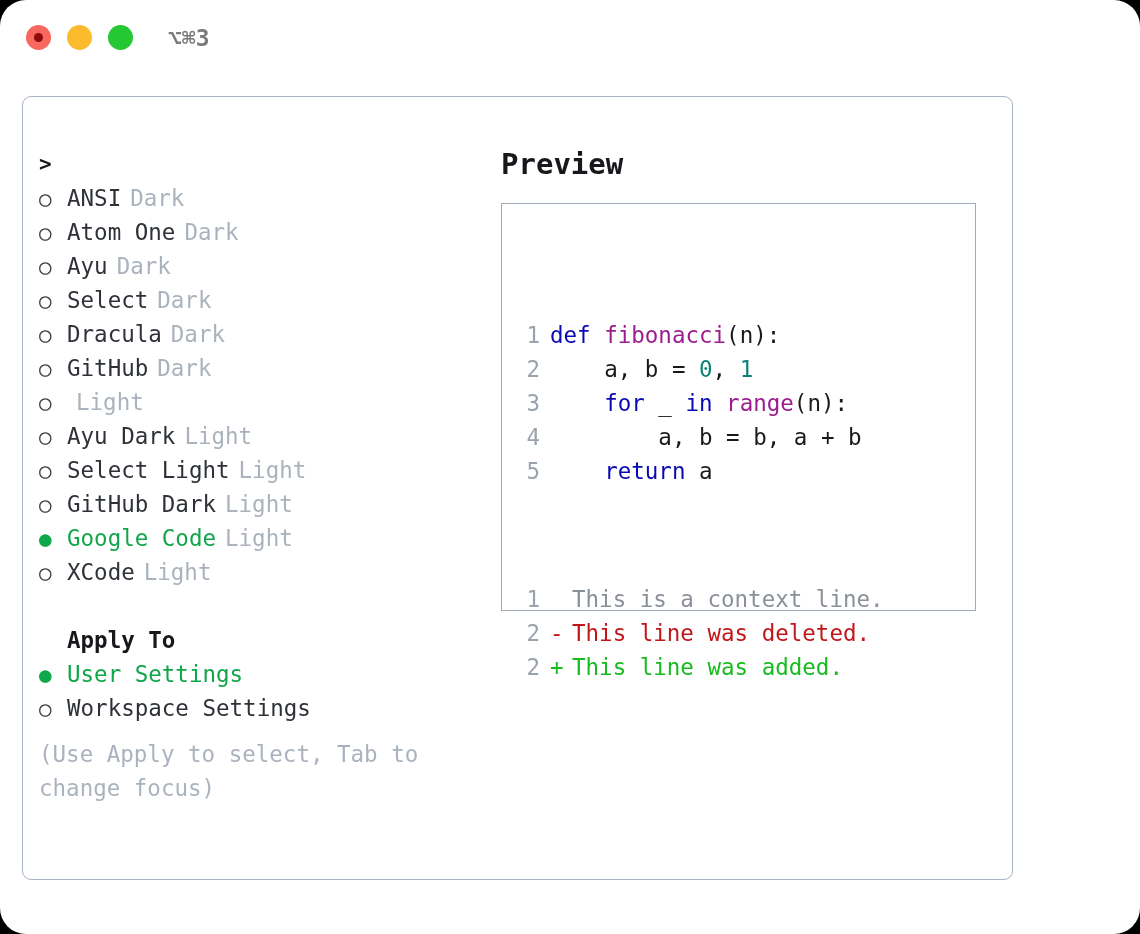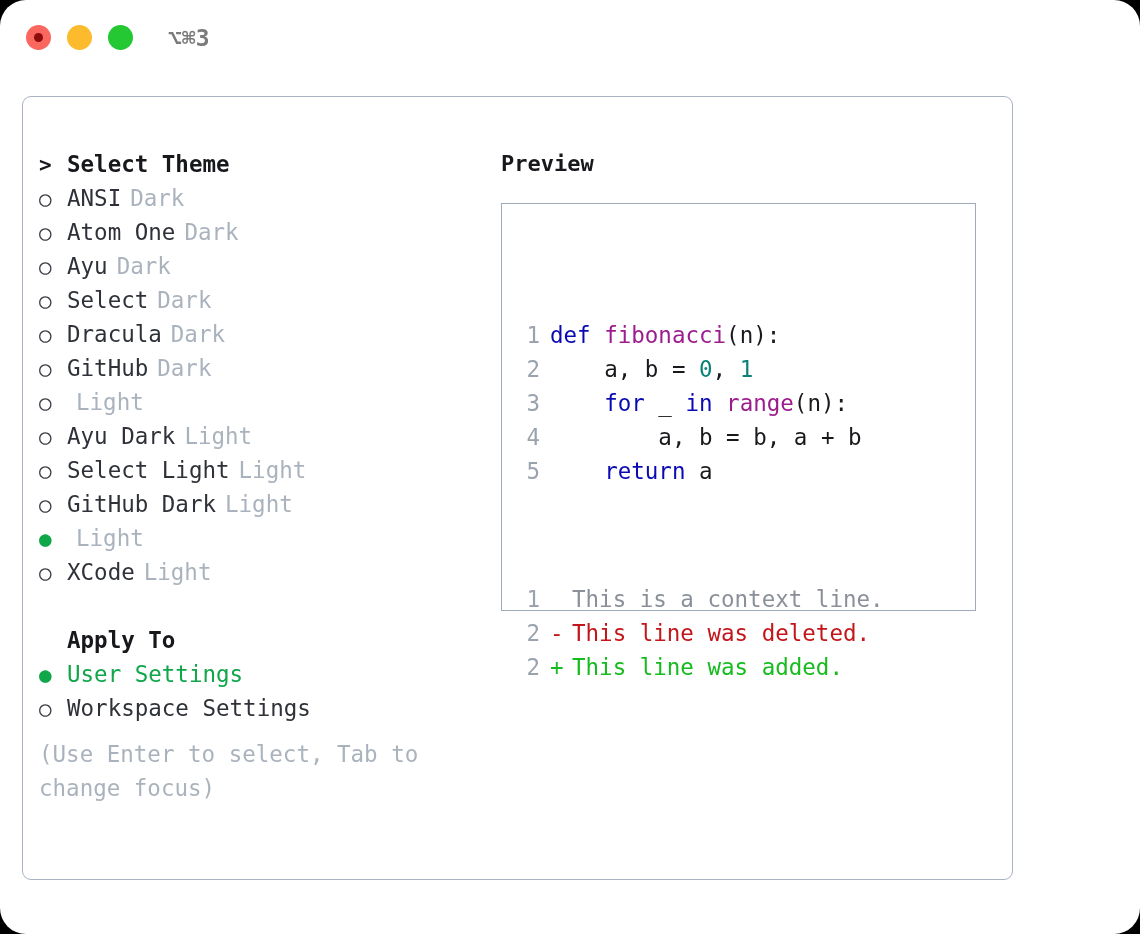--- a/index.html
+++ b/index.html
@@ -146,21 +146,21 @@
   }
 
   
   .right-col {
     position: absolute;
     left: 478px;
     top: 50px;
     width: 500px;
   }
   .preview-title {
-    font-size: 22px;
+    font-size: 29px;
     line-height: 34px;
     font-weight: bold;
     color: #16181c;
     font-family: "DejaVu Sans Mono", monospace;
   }
   .preview-box {
     margin-top: 22px;
     width: 475px;
     height: 408px;
     border: 1.6px solid #9fabbb;
@@ -210,51 +210,50 @@
     <div class="title-text">⌥⌘3</div>
   </div>
 
   <div class="panel">
     <div class="columns">
 
       <div class="left-col">
 
         <div class="row head-row">
           <span class="marker">&gt;</span>
-          <span>Select Theme</span>
         </div>
 
         <div id="theme-list">
             <div class="row"><span class="marker">○</span><span class="name">ANSI</span><span class="variant gap-before">Dark</span></div>
             <div class="row"><span class="marker">○</span><span class="name">Atom One</span><span class="variant gap-before">Dark</span></div>
             <div class="row"><span class="marker">○</span><span class="name">Ayu</span><span class="variant gap-before">Dark</span></div>
             <div class="row"><span class="marker">○</span><span class="name">Select</span><span class="variant gap-before">Dark</span></div>
             <div class="row"><span class="marker">○</span><span class="name">Dracula</span><span class="variant gap-before">Dark</span></div>
             <div class="row"><span class="marker">○</span><span class="name">GitHub</span><span class="variant gap-before">Dark</span></div>
             <div class="row"><span class="marker">○</span><span class="variant gap-before">Light</span></div>
             <div class="row"><span class="marker">○</span><span class="name">Ayu Dark</span><span class="variant gap-before">Light</span></div>
             <div class="row"><span class="marker">○</span><span class="name">Select Light</span><span class="variant gap-before">Light</span></div>
             <div class="row"><span class="marker">○</span><span class="name">GitHub Dark</span><span class="variant gap-before">Light</span></div>
-            <div class="row"><span class="marker sel">●</span><span class="variant gap-before">Light</span></div>
+            <div class="row"><span class="marker sel">●</span><span class="name sel">Google Code</span><span class="variant gap-before">Light</span></div>
             <div class="row"><span class="marker">○</span><span class="name">XCode</span><span class="variant gap-before">Light</span></div>
           </div>
 
         <div class="spacer-row"></div>
 
         <div class="row">
           <span class="marker none">○</span>
           <span class="section-head">Apply To</span>
         </div>
 
         <div id="apply-to-list">
             <div class="row"><span class="marker sel">●</span><span class="name sel">User Settings</span></div>
             <div class="row"><span class="marker">○</span><span class="name">Workspace Settings</span></div>
           </div>
 
-        <div class="hint">(Use Enter to select, Tab to change focus)</div>
+        <div class="hint">(Use Apply to select, Tab to change focus)</div>
       </div>
 
       <div class="right-col">
         <div class="preview-title">Preview</div>
         <div class="preview-box">
           <div class="code">
             <div id="code-lines"><span class="cl"><span class="ln">1</span><span class="kw">def </span><span class="fn">fibonacci</span><span class="pl">(n):</span></span><span class="cl"><span class="ln">2</span><span class="pl">    a, b = </span><span class="num">0</span><span class="pl">, </span><span class="num">1</span></span><span class="cl"><span class="ln">3</span><span class="pl">    </span><span class="kw">for</span><span class="pl"> _ </span><span class="kw">in</span><span class="pl"> </span><span class="fn">range</span><span class="pl">(n):</span></span><span class="cl"><span class="ln">4</span><span class="pl">        a, b = b, a + b</span></span><span class="cl"><span class="ln">5</span><span class="pl">    </span><span class="kw">return</span><span class="pl"> a</span></span></div>
             <div id="diff-lines" class="diff-block"><span class="cl"><span class="ln">1</span><span class="d-sign d-ctx"> </span><span class="d-ctx">This is a context line.</span></span><span class="cl"><span class="ln">2</span><span class="d-sign d-del">-</span><span class="d-del">This line was deleted.</span></span><span class="cl"><span class="ln">2</span><span class="d-sign d-add">+</span><span class="d-add">This line was added.</span></span></div>
           </div>
         </div>

